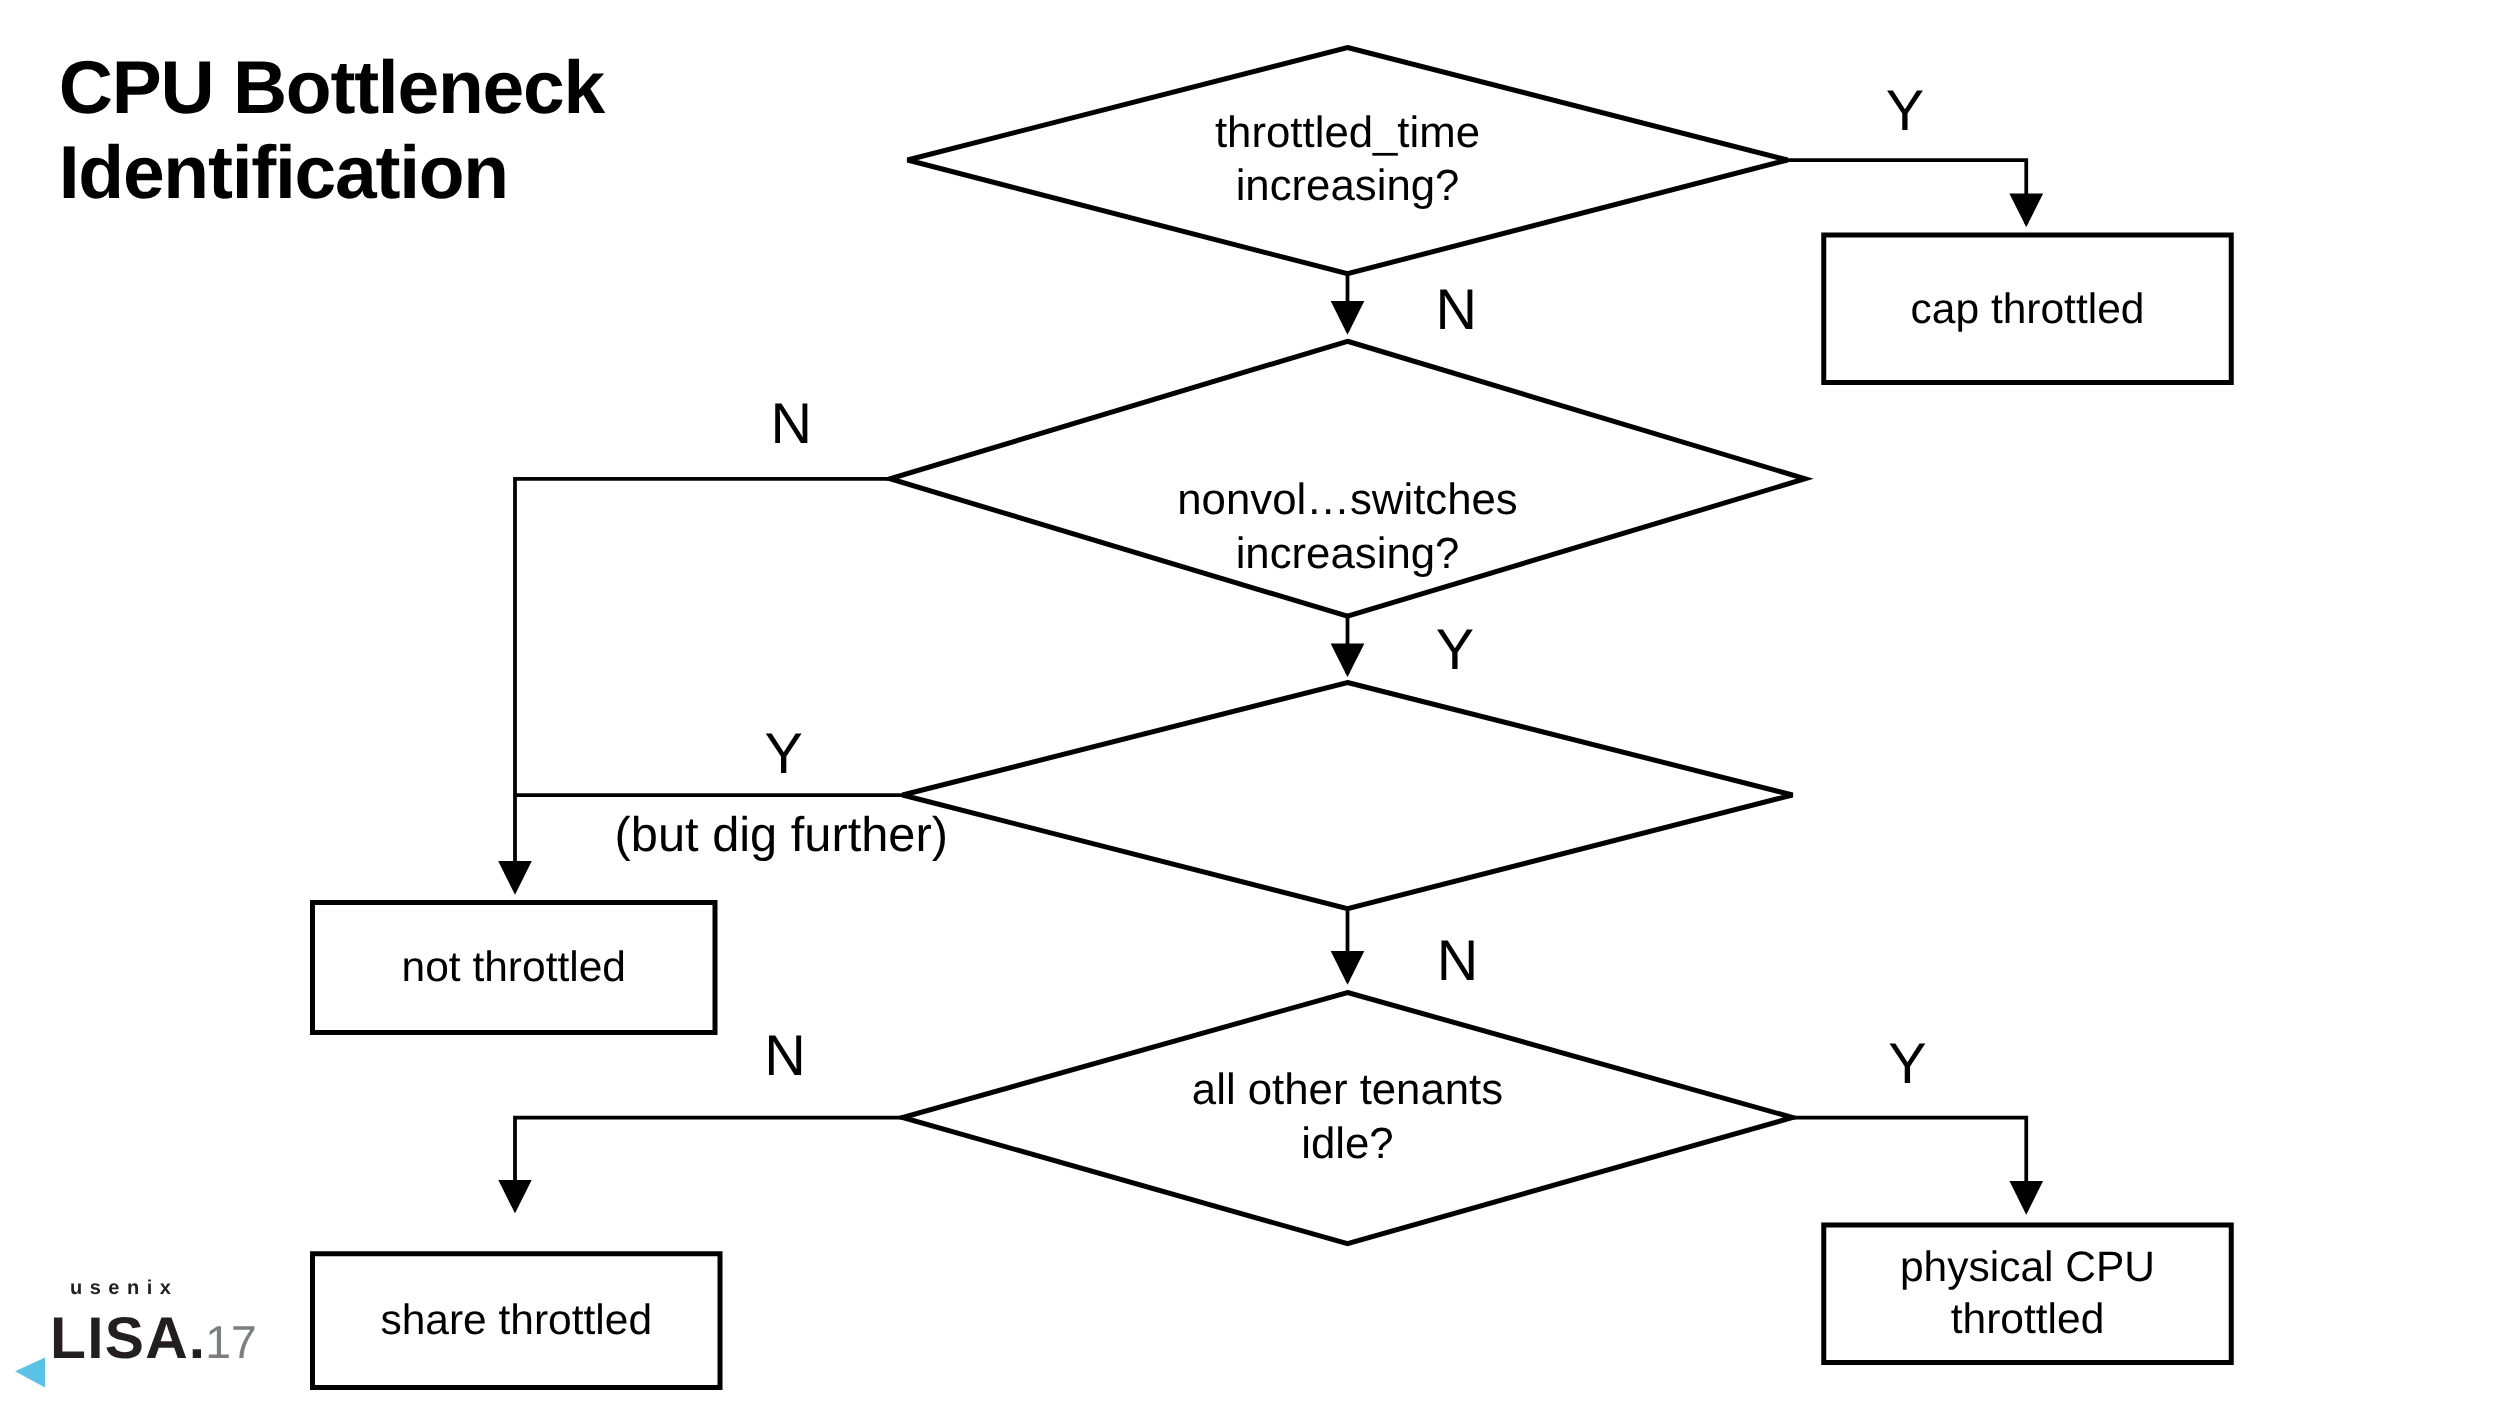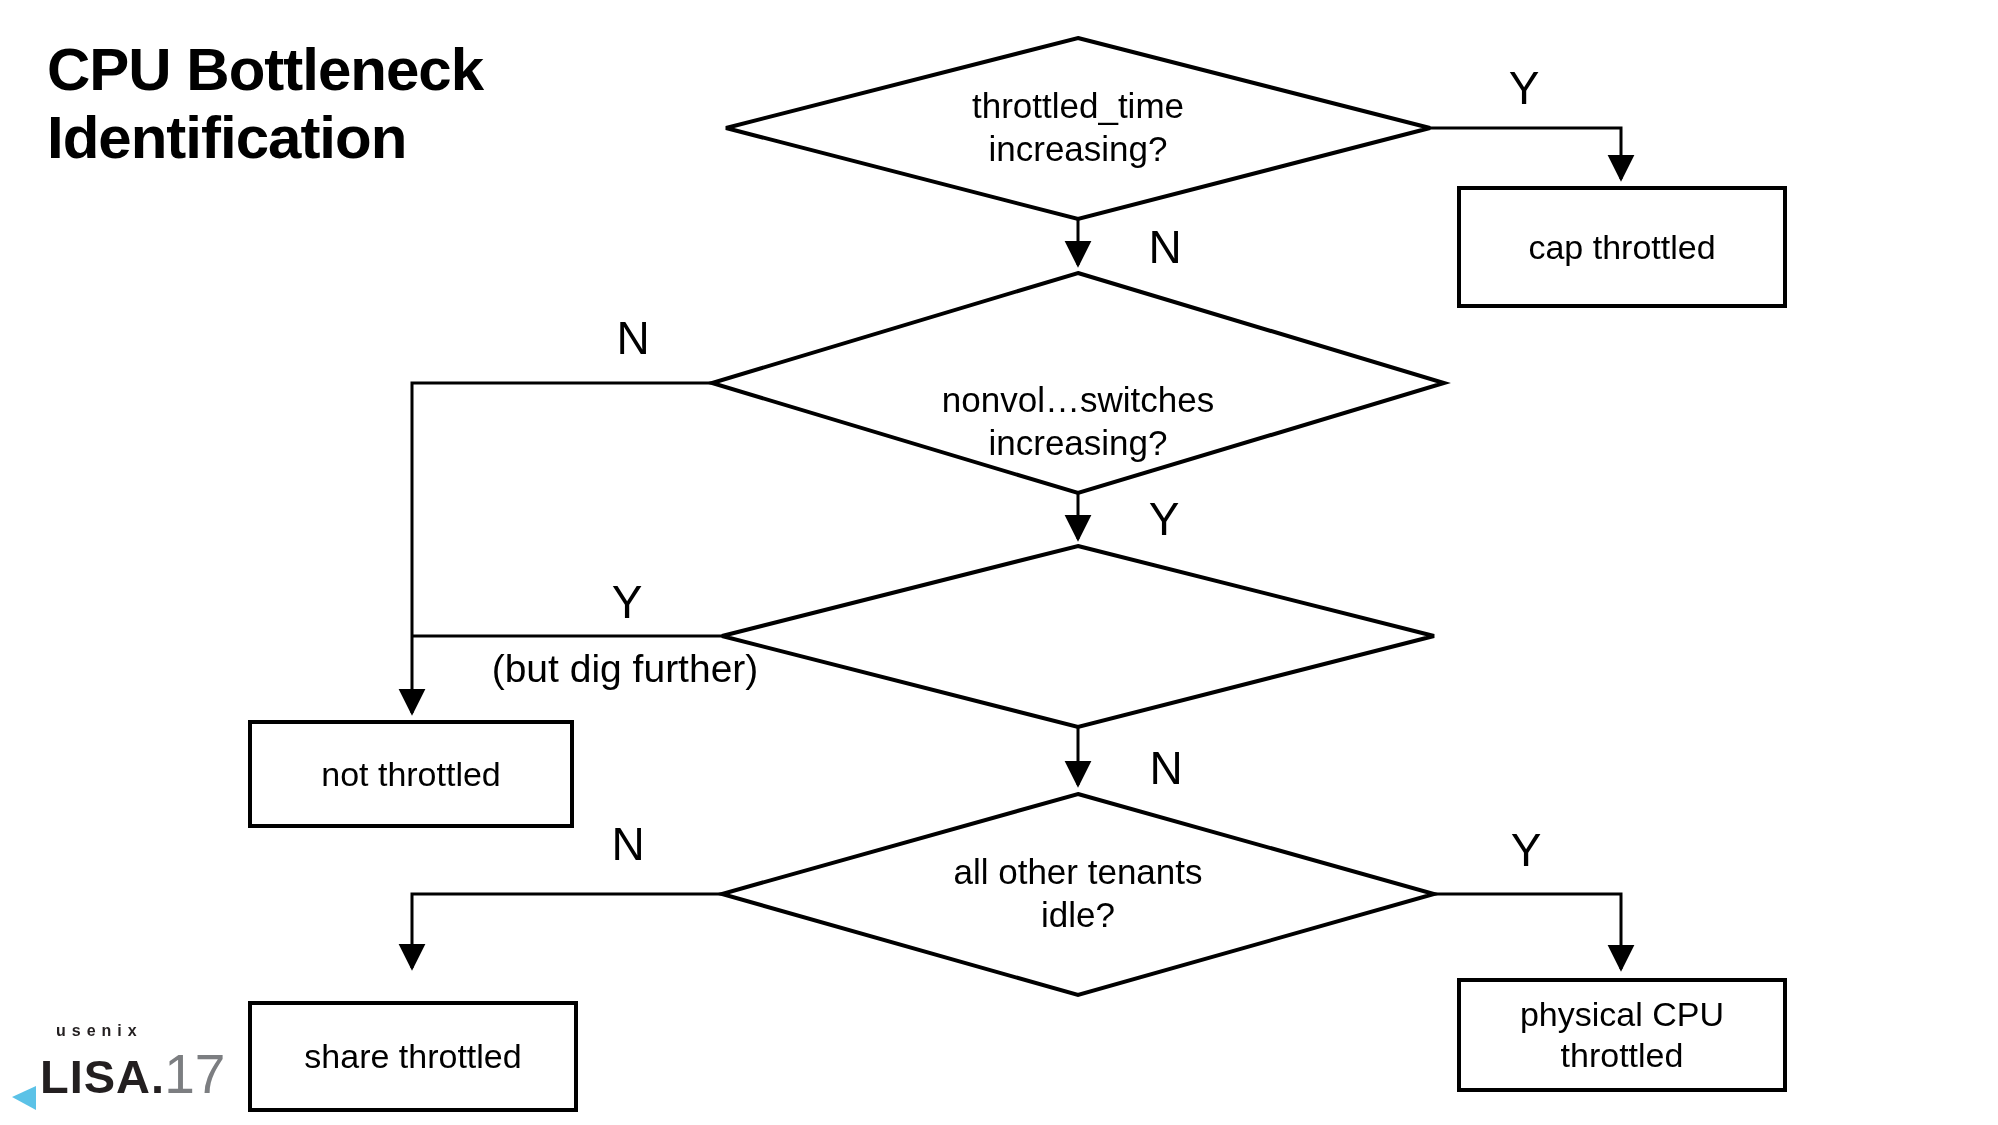--- a/index.html
+++ b/index.html
@@ -106,21 +106,21 @@
     font-weight: bold;
     letter-spacing: 1px;
     color: #231f20;
   }
   .logo-sep {
     font-size: 47px;
     font-weight: bold;
     color: #231f20;
   }
   .logo-year {
-    font-size: 55px;
+    font-size: 37px;
     font-weight: 300;
     color: #7c7e81;
   }
 </style>
 </head>
 <body>
 
 <div class="slide">
 
   <svg class="flow-canvas" viewBox="0 0 1998 1125" xmlns="http://www.w3.org/2000/svg">

